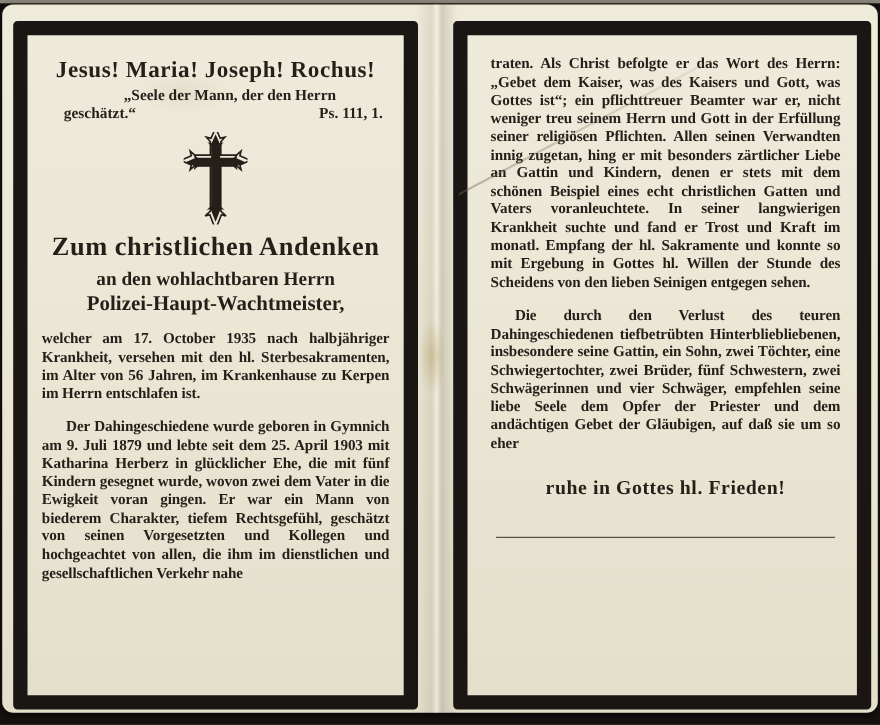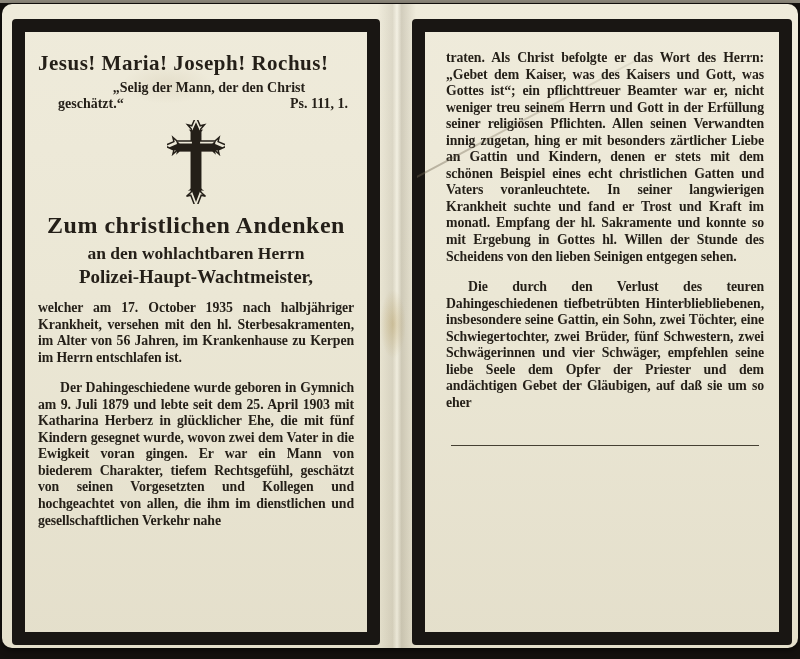--- a/index.html
+++ b/index.html
@@ -43,21 +43,21 @@
   }
   .frame{
     position:absolute; top:15px; height:626px; box-sizing:border-box;
     border:13px solid #191613; border-radius:4px;
     color:#241f18; overflow:hidden;
   }
   .frame-left{ left:10px;  width:368px; padding:4px 13px; }
   .frame-right{ left:410px; width:380px; padding:4px 15px 4px 21px; }
 
   .invocation{
-    margin:15px 0 0; 
+    margin:15px 0 0; text-align:center;
     font-size:21px; font-weight:700; letter-spacing:.5px;
   }
   .quote{ margin-top:4px; font-weight:700; font-size:14px; }
   .quote .q1{ text-align:center; padding-left:26px; }
   .quote .q2{ display:flex; justify-content:space-between; padding:0 6px 0 20px; }
 
   .cross-wrap{ margin:8px auto 0; width:64px; height:88px; text-align:center; }
   .cross-wrap svg{ display:block; margin:0 auto; }
 
   .memorial-h{
@@ -106,21 +106,21 @@
 
   <div class="card">
     <div class="fold"></div>
     <div class="stain"></div>
     <div class="stain-2"></div>
 
     <section class="frame frame-left">
       <p class="invocation">Jesus! Maria! Joseph! Rochus!</p>
 
       <div class="quote">
-        <div class="q1">„Selig der Mann, der den Christ</div>
+        <div class="q1">„Seele der Mann, der den Herrn</div>
         <div class="q2">
           <span>geschätzt.“</span>
           <span>Ps. 111, 1.</span>
         </div>
       </div>
 
       <div class="cross-wrap">
         <svg width="58" height="84" viewBox="0 0 64 92" aria-hidden="true">
           <path d="M27.5 14 L24 10 L28 11 L32 2 L36 11 L40 10 L36.5 14
                    L36.5 25.5 L50 25.5 L54 22 L53 26 L62 30 L53 34 L54 38 L50 34.5
@@ -141,19 +141,20 @@
 
       <p class="body-text">welcher am 17. October 1935 nach halbjähriger Krankheit, versehen mit den hl. Sterbesakramenten, im Alter von 56 Jahren, im Krankenhause zu Kerpen im Herrn entschlafen ist.</p>
 
       <p class="body-text follow"><span>Der Dahingeschiedene wurde geboren in Gymnich am 9. Juli 1879 und lebte seit dem 25. April 1903 mit </span><strong>Katharina Herberz</strong><span> in glücklicher Ehe, die mit fünf Kindern gesegnet wurde, wovon zwei dem Vater in die Ewigkeit voran gingen. Er war ein Mann von biederem Charakter, tiefem Rechtsgefühl, geschätzt von seinen Vorgesetzten und Kollegen und hochgeachtet von allen, die ihm im dienstlichen und gesellschaftlichen Verkehr nahe</span></p>
     </section>
 
     <section class="frame frame-right">
       <p class="body-text first">traten. Als Christ befolgte er das Wort des Herrn: „Gebet dem Kaiser, was des Kaisers und Gott, was Gottes ist“; ein pflichttreuer Beamter war er, nicht weniger treu seinem Herrn und Gott in der Erfüllung seiner religiösen Pflichten. Allen seinen Verwandten innig zugetan, hing er mit besonders zärtlicher Liebe an Gattin und Kindern, denen er stets mit dem schönen Beispiel eines echt christlichen Gatten und Vaters voranleuchtete. In seiner langwierigen Krankheit suchte und fand er Trost und Kraft im monatl. Empfang der hl. Sakramente und konnte so mit Ergebung in Gottes hl. Willen der Stunde des Scheidens von den lieben Seinigen entgegen sehen.</p>
       <p class="body-text follow">Die durch den Verlust des teuren Dahingeschiedenen tiefbetrübten Hinterbliebliebenen, insbesondere seine Gattin, ein Sohn, zwei Töchter, eine Schwiegertochter, zwei Brüder, fünf Schwestern, zwei Schwägerinnen und vier Schwäger, empfehlen seine liebe Seele dem Opfer der Priester und dem andächtigen Gebet der Gläubigen, auf daß sie um so eher</p>
 
+      <p class="closing">ruhe in Gottes hl. Frieden!</p>
 
       <hr class="rule">
     </section>
 
     <div class="crease"></div>
   </div>
 </div>
 
 </body></html>

